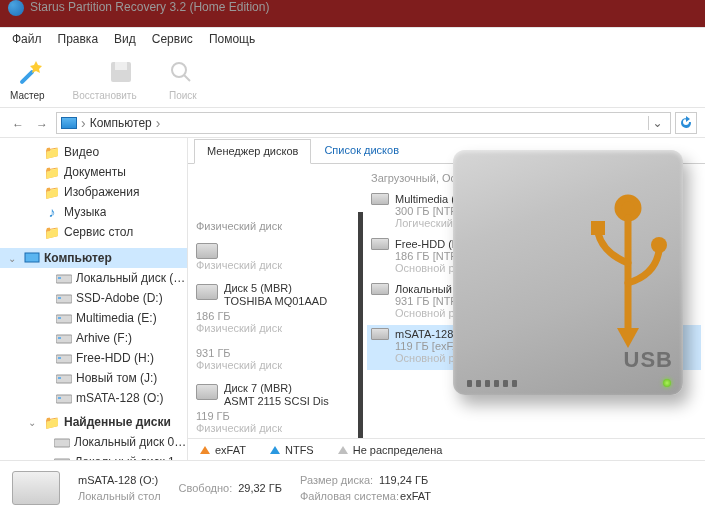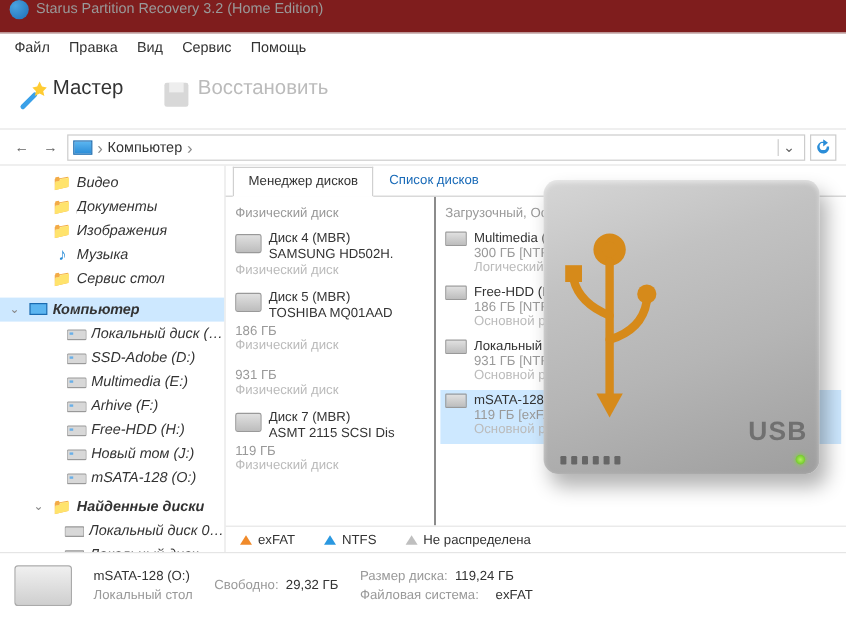--- a/index.html
+++ b/index.html
@@ -6,54 +6,54 @@
 body { width: 705px; height: 515px; background: #fff; font-size: 12px; color: #333; overflow: hidden; position: relative; }
 
 .titlebar { height: 28px; background: #7f1d1d; border-bottom: 1px solid #e5e5e5; display: flex; align-items: flex-start; padding: 0 8px; }
 .titlebar .app-icon { width: 16px; height: 16px; background: radial-gradient(circle at 30% 30%, #4aa3e0, #1e6fb8); border-radius: 50%; margin-right: 6px; }
 .titlebar .title { color: #999; font-size: 12px; }
 
 .menubar { height: 22px; display: flex; align-items: center; padding: 0 6px; gap: 4px; }
 .menubar span { padding: 2px 6px; cursor: default; }
 
 .toolbar { height: 58px; display: flex; align-items: center; padding: 0 10px; gap: 28px; border-bottom: 1px solid #e5e5e5; }
-.tool { display: flex; align-items: flex-start; gap: 2px; font-size: 17px; }
+.tool { display: flex; flex-direction: column; align-items: flex-end; gap: 2px; font-size: 10px; }
 .tool.disabled { color: #bbb; }
 .tool-icon { width: 32px; height: 32px; display: flex; align-items: center; justify-content: center; }
 
 .navbar { height: 30px; display: flex; align-items: center; padding: 0 8px; gap: 4px; border-bottom: 1px solid #e5e5e5; }
 .nav-arrow { width: 20px; height: 20px; display: flex; align-items: center; justify-content: center; color: #666; }
 .breadcrumb { flex: 1; height: 22px; border: 1px solid #ccc; display: flex; align-items: center; padding: 0 4px; gap: 4px; }
 .breadcrumb .pc-icon { width: 16px; height: 12px; background: linear-gradient(#5bb5f0,#2a8dd8); border: 1px solid #1a6bb0; }
 .breadcrumb .sep::after { content: "›"; color: #888; font-size: 14px; }
 .breadcrumb .dd { margin-left: auto; border-left: 1px solid #ccc; width: 18px; text-align: center; color: #666; }
 .refresh-btn { width: 22px; height: 22px; border: 1px solid #ccc; display: flex; align-items: center; justify-content: center; }
 
 .main { display: flex; height: 322px; }
 
 .sidebar { width: 188px; border-right: 1px solid #e5e5e5; overflow: hidden; padding: 4px 0; }
 .tree-item { display: flex; align-items: center; height: 20px; padding-left: 8px; gap: 4px; }
 .tree-item.selected { background: #cde8ff; }
 .tree-item .exp { width: 12px; color: #888; font-size: 10px; }
 .tree-item .ico { width: 16px; height: 14px; display: flex; align-items: center; justify-content: center; font-size: 13px; }
-.tree-item .lbl { white-space: nowrap; overflow: hidden; text-overflow: ellipsis; font-style: italic; }
+.tree-item .lbl { white-space: nowrap; overflow: hidden; text-overflow: ellipsis; }
 .indent-1 { padding-left: 28px; }
 .indent-2 { padding-left: 40px; }
 .bold { font-weight: 600; }
 
 .folder-ico { color: #e6b84d; }
 .drive-svg { width: 16px; height: 12px; }
 
 .content { flex: 1; display: flex; flex-direction: column; }
 .tabs { height: 26px; display: flex; border-bottom: 1px solid #d0d0d0; padding-left: 6px; }
 .tab { padding: 5px 12px 4px; font-size: 11px; color: #1a6bb8; border: 1px solid transparent; cursor: default; }
 .tab.active { background: #fff; border: 1px solid #d0d0d0; border-bottom: 1px solid #fff; position: relative; top: 1px; color: #333; }
 
 .panel-body { flex: 1; display: flex; overflow: hidden; }
-.phys-col { width: 175px; border-right: 1px solid #404040; padding: 4px 8px; }
+.phys-col { width: 175px; border-right: 5px solid #404040; padding: 4px 8px; margin-top: 48px; }
 .log-col { flex: 1; padding: 4px 8px; }
 .col-header { color: #999; font-size: 11px; padding: 4px 0 6px 0; }
 .disk-item { padding: 3px 0 8px 0; }
 .disk-item .row1 { display: flex; gap: 6px; align-items: flex-start; }
 .disk-item .hdd-ico { width: 22px; height: 16px; background: linear-gradient(#e0e0e0,#bdbdbd); border: 1px solid #999; border-radius: 2px; flex-shrink: 0; margin-top: 2px; }
 .disk-item .name { font-size: 11px; line-height: 13px; }
 .disk-item .size { color: #999; font-size: 11px; margin-top: 2px; }
 .disk-item .type { color: #bbb; font-size: 11px; }
 
 .log-item { padding: 3px 0 6px 0; }
@@ -69,21 +69,21 @@
 .legend-item .tri { width: 0; height: 0; border-left: 5px solid transparent; border-right: 5px solid transparent; border-bottom: 8px solid; }
 
 .statusbar { height: 55px; border-top: 1px solid #e5e5e5; display: flex; align-items: center; padding: 6px 12px; gap: 18px; font-size: 11px; }
 .status-ico { width: 48px; height: 34px; background: linear-gradient(#f0f0f0,#cfcfcf); border: 1px solid #aaa; border-radius: 3px; }
 .status-col { display: flex; flex-direction: column; gap: 4px; }
 .status-col .k { color: #999; }
 .progress { width: 140px; height: 12px; background: #e8e8e8; position: relative; }
 .progress .fill { background: #2a98e0; height: 100%; width: 25%; }
 
 .usb-overlay { position: absolute; right: 12px; top: 150px; width: 240px; height: 260px; pointer-events: none; }
-.usb-box { width: 230px; height: 245px; background: linear-gradient(160deg,#d6d6d6 0%,#c2c2c2 30%,#b5b5b5 60%,#9e9e9e 100%); border-radius: 12px; box-shadow: 6px 10px 16px rgba(0,0,0,0.3), inset 0 2px 4px rgba(255,255,255,0.5); position: relative; display: flex; align-items: center; justify-content: flex-start; }
+.usb-box { width: 230px; height: 245px; background: linear-gradient(160deg,#d6d6d6 0%,#c2c2c2 30%,#b5b5b5 60%,#9e9e9e 100%); border-radius: 12px; box-shadow: 6px 10px 16px rgba(0,0,0,0.3), inset 0 2px 4px rgba(255,255,255,0.5); position: relative; display: flex; align-items: center; justify-content: flex-end; }
 .usb-box::after { content:""; position:absolute; bottom:8px; right:12px; width:8px; height:8px; border-radius:50%; background: radial-gradient(circle,#aef25a,#5bb81a); box-shadow:0 0 4px #7de02a; }
 .usb-label { position: absolute; right: 10px; bottom: 22px; font-size: 22px; font-weight: 600; color: #707070; letter-spacing: 1px; }
 .vents { position:absolute; bottom: 8px; left: 14px; display:flex; gap:4px; }
 .vents span { width:5px; height:7px; background:#666; border-radius:1px; }
 </style>
 </head>
 <body>
 
 <div class="titlebar">
   <div class="app-icon"></div>
@@ -109,20 +109,29 @@
     <span>Мастер</span>
   </div>
   <div class="tool disabled">
     <div class="tool-icon">
       <svg width="28" height="28" viewBox="0 0 28 28">
           <rect x="4" y="4" width="20" height="20" rx="2" fill="#d8d8d8"></rect>
           <rect x="8" y="4" width="12" height="8" fill="#eee"></rect>
         </svg>
     </div>
     <span>Восстановить</span>
+  </div>
+  <div class="tool disabled">
+    <div class="tool-icon">
+      <svg width="28" height="28" viewBox="0 0 28 28">
+          <circle cx="12" cy="12" r="7" fill="none" stroke="#ccc" stroke-width="2"></circle>
+          <line x1="17" y1="17" x2="23" y2="23" stroke="#ccc" stroke-width="2"></line>
+        </svg>
+    </div>
+    <span>Поиск</span>
   </div>
 </div>
 
 <div class="navbar">
   <div class="nav-arrow">←</div>
   <div class="nav-arrow">→</div>
   <div class="breadcrumb">
     <div class="pc-icon"></div>
     <span class="sep"></span>
     <span>Компьютер</span>
@@ -281,23 +290,20 @@
       <div class="tab active">Менеджер дисков</div>
       <div class="tab">Список дисков</div>
     </div>
     <div class="panel-body">
       <div class="phys-col">
         <div class="col-header">Физический диск</div>
         <div id="phys-list">
             <div class="disk-item">
               <div class="row1">
                 <div class="hdd-ico"></div>
-                <div>
-                  <div class="name">Диск 4 (MBR)<br>SAMSUNG HD502H.</div>
-                </div>
               </div>
               <div class="type">Физический диск</div>
             </div>
             <div class="disk-item">
               <div class="row1">
                 <div class="hdd-ico"></div>
                 <div>
                   <div class="name">Диск 5 (MBR)<br>TOSHIBA MQ01AAD</div>
                 </div>
               </div>
@@ -385,21 +391,21 @@
     <div style="display:flex;gap:6px">
       <span class="k">Свободно:</span>
       <span>29,32 ГБ</span>
     </div>
   </div>
   <div class="status-col">
     <div style="display:flex;gap:6px">
       <span class="k">Размер диска:</span>
       <span>119,24 ГБ</span>
     </div>
-    <div style="display:flex;gap:14px">
+    <div style="display:flex;gap:1px">
       <span class="k">Файловая система:</span>
       <span>exFAT</span>
     </div>
   </div>
 </div>
 
 <div class="usb-overlay">
   <div class="usb-box">
     <svg width="110" height="160" viewBox="0 0 110 160">
       <g fill="none" stroke="#d68a1a" stroke-width="7" stroke-linecap="round">

